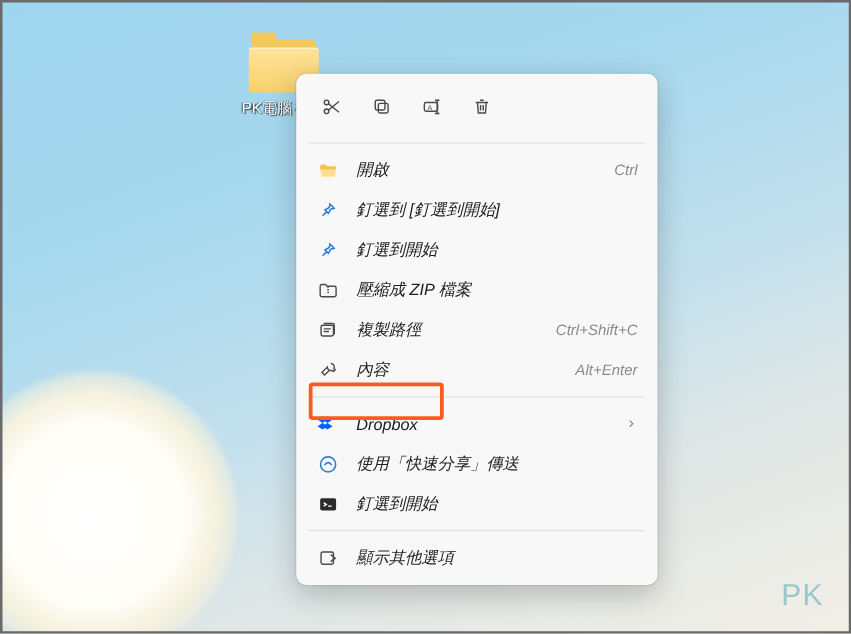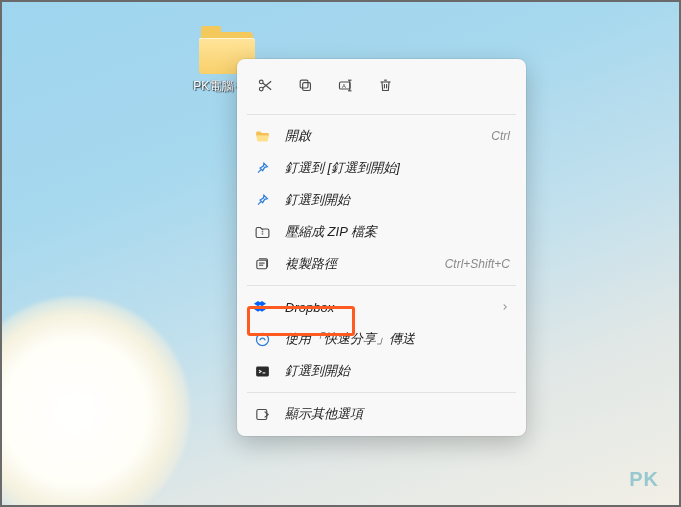--- a/index.html
+++ b/index.html
@@ -126,22 +126,22 @@
     .highlight-box {
       position: absolute;
       border: 3px solid #ff5a1f;
       border-radius: 3px;
       pointer-events: none;
     }
     .watermark {
       position: absolute;
       right: 22px;
       bottom: 16px;
-      font-weight: 700;
-      font-size: 20px;
+      font-weight: 400;
+      font-size: 24px;
       color: rgba(80,170,190,0.55);
       letter-spacing: 1px;
     }
     .frame {
       position: absolute;
       inset: 0;
       border: 2px solid #6a6a6a;
       pointer-events: none;
     }
     svg { display: block; }
@@ -254,20 +254,29 @@
         <rect x="4" y="6" width="14" height="12" rx="2"></rect>
         <path d="M7 4h10a2 2 0 0 1 2 2v10"></path>
         <line x1="7" y1="10" x2="15" y2="10"></line>
           <line x1="7" y1="13" x2="13" y2="13"></line>
       </svg>
     </span>
     <span class="mi-label">複製路徑</span>
     <span class="mi-shortcut">Ctrl+Shift+C</span>
   </div>
 
+  <div class="menu-item">
+    <span class="mi-icon">
+      <svg width="17" height="17" viewBox="0 0 24 24" fill="none" stroke="#4a4a4a" stroke-width="1.6">
+        <path d="M15 4a4 4 0 0 1 3.6 5.7L20 11l-2 2-1.3-1.4A4 4 0 0 1 11 8l-6 6 3 3 6-6"></path>
+      </svg>
+    </span>
+    <span class="mi-label">內容</span>
+    <span class="mi-shortcut">Alt+Enter</span>
+  </div>
 
   <div class="sep"></div>
 
   <div class="menu-item">
     <span class="mi-icon">
       <svg width="16" height="16" viewBox="0 0 24 24" fill="#0061ff">
         <path d="M6 3l6 4-6 4-6-4z"></path>
           <path d="M18 3l6 4-6 4-6-4z" transform="translate(-6 0)"></path>
         <path d="M6 11l6 4-6 4-6-4z"></path>
           <path d="M12 11l6 4-6 4-6-4z"></path>

